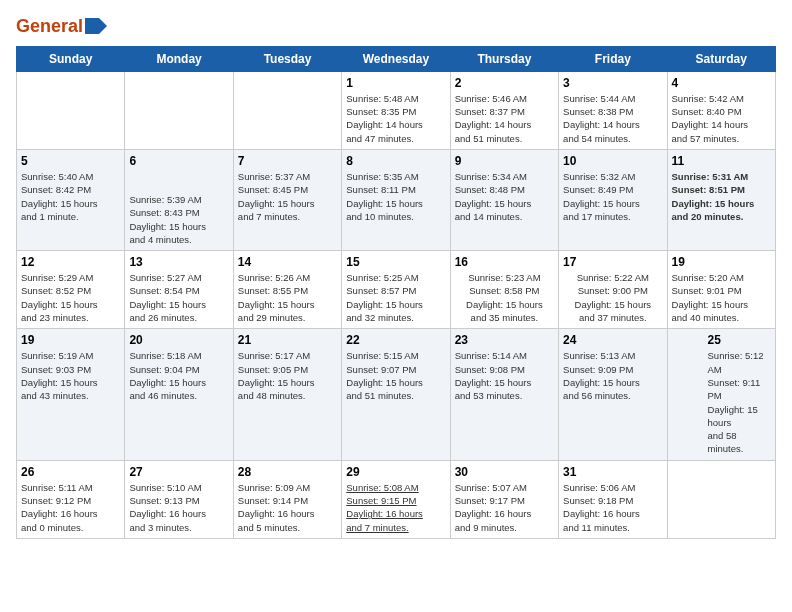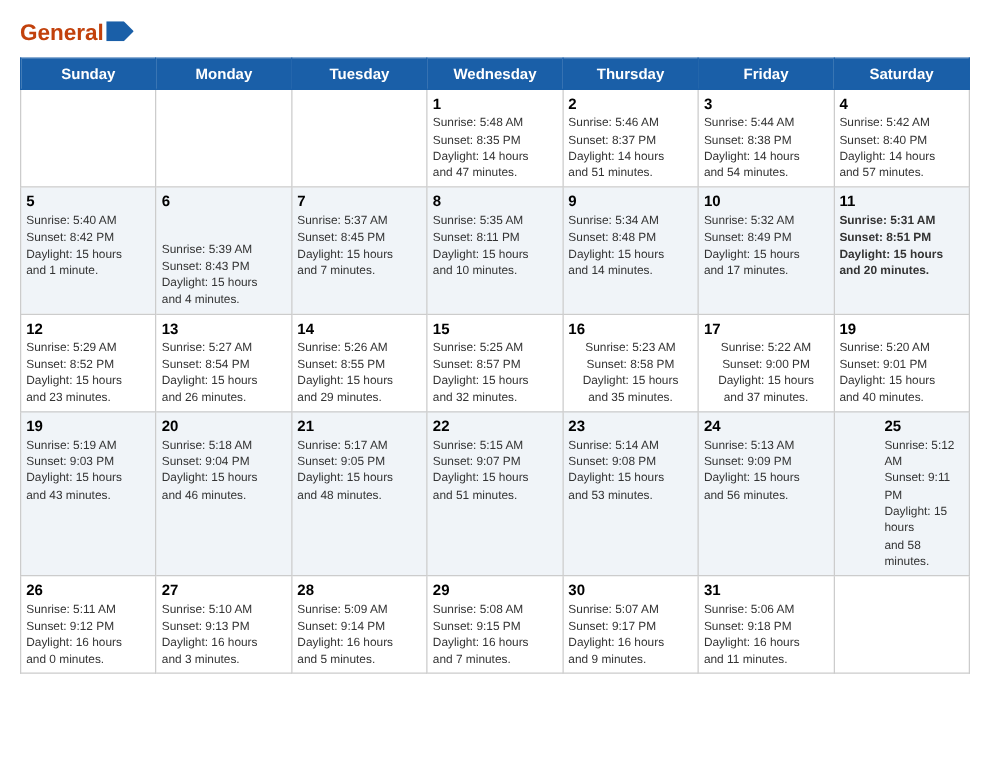--- a/index.html
+++ b/index.html
@@ -309,21 +309,21 @@
         </td>
         <td>
           <span class="day-number">28</span>
           <div class="day-info" style="white-space: pre-line;">Sunrise: 5:09 AM
 Sunset: 9:14 PM
 Daylight: 16 hours
 and 5 minutes.</div>
         </td>
         <td>
           <span class="day-number">29</span>
-          <div class="day-info" style="white-space: pre-line;">Sunrise: 5:08 AM
+          <div class="day-info" style="white-space: pre-line; text-decoration: underline;">Sunrise: 5:08 AM
 Sunset: 9:15 PM
 Daylight: 16 hours
 and 7 minutes.</div>
         </td>
         <td>
           <span class="day-number">30</span>
           <div class="day-info" style="white-space: pre-line;">Sunrise: 5:07 AM
 Sunset: 9:17 PM
 Daylight: 16 hours
 and 9 minutes.</div>

